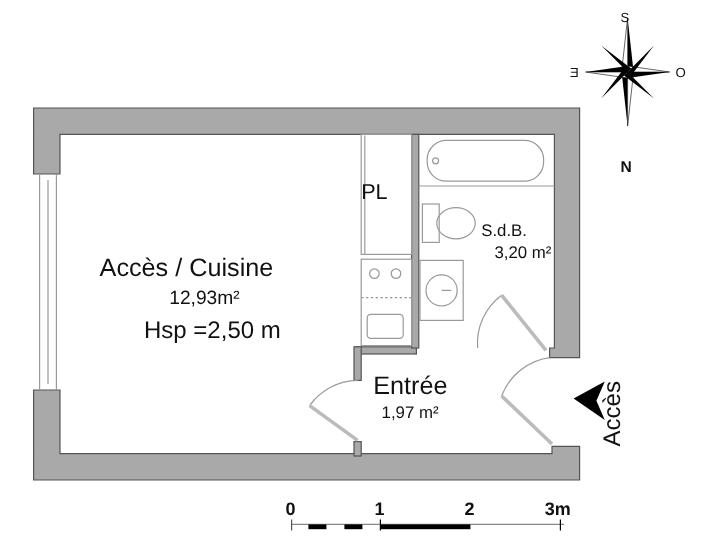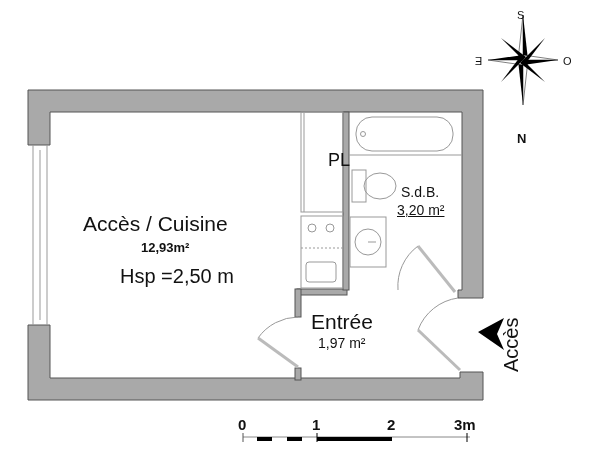--- a/index.html
+++ b/index.html
@@ -92,25 +92,25 @@
     <line x1="243" y1="433" x2="243" y2="442" stroke="#555"></line>
     <rect x="257" y="437" width="15" height="4" fill="#000" stroke="none"></rect>
     <rect x="287" y="437" width="15" height="4" fill="#000" stroke="none"></rect>
     <line x1="317" y1="433" x2="317" y2="442"></line>
     <rect x="317" y="437" width="75" height="4" fill="#000" stroke="none"></rect>
     <line x1="467" y1="433" x2="467" y2="442"></line>
   </g>
 </svg>
 
 <div class="lbl" style="left:83px;top:212px;font-size:21px;">Accès / Cuisine</div>
-<div class="lbl" style="left:141px;top:240px;font-size:13px;font-weight:bold;">12,93m²</div>
+<div class="lbl" style="left:141px;top:240px;font-size:16px;">12,93m²</div>
 <div class="lbl" style="left:120px;top:265px;font-size:20px;">Hsp =2,50 m</div>
-<div class="lbl" style="left:328px;top:150px;font-size:18px;">PL</div>
+<div class="lbl" style="left:301px;top:150px;font-size:18px;">PL</div>
 <div class="lbl" style="left:401px;top:184px;font-size:14px;">S.d.B.</div>
-<div class="lbl" style="left:397px;top:202px;font-size:14px;text-decoration:underline;">3,20 m²</div>
+<div class="lbl" style="left:412px;top:202px;font-size:14px;">3,20 m²</div>
 <div class="lbl" style="left:311px;top:310px;font-size:21px;">Entrée</div>
 <div class="lbl" style="left:318px;top:335px;font-size:14px;">1,97 m²</div>
 <div class="lbl" style="left:500px;top:322px;font-size:20px;transform:rotate(-90deg);transform-origin:left top;top:372px;">Accès</div>
 
 <div class="lbl" style="left:517px;top:9px;font-size:11px;">S</div>
 <div class="lbl" style="left:475px;top:55px;font-size:11px;transform:scaleX(-1);">E</div>
 <div class="lbl" style="left:563px;top:55px;font-size:11px;">O</div>
 <div class="lbl" style="left:517px;top:131px;font-size:13px;font-weight:bold;">N</div>
 
 <div class="lbl" style="left:238px;top:416px;font-size:15px;font-weight:bold;">0</div>

